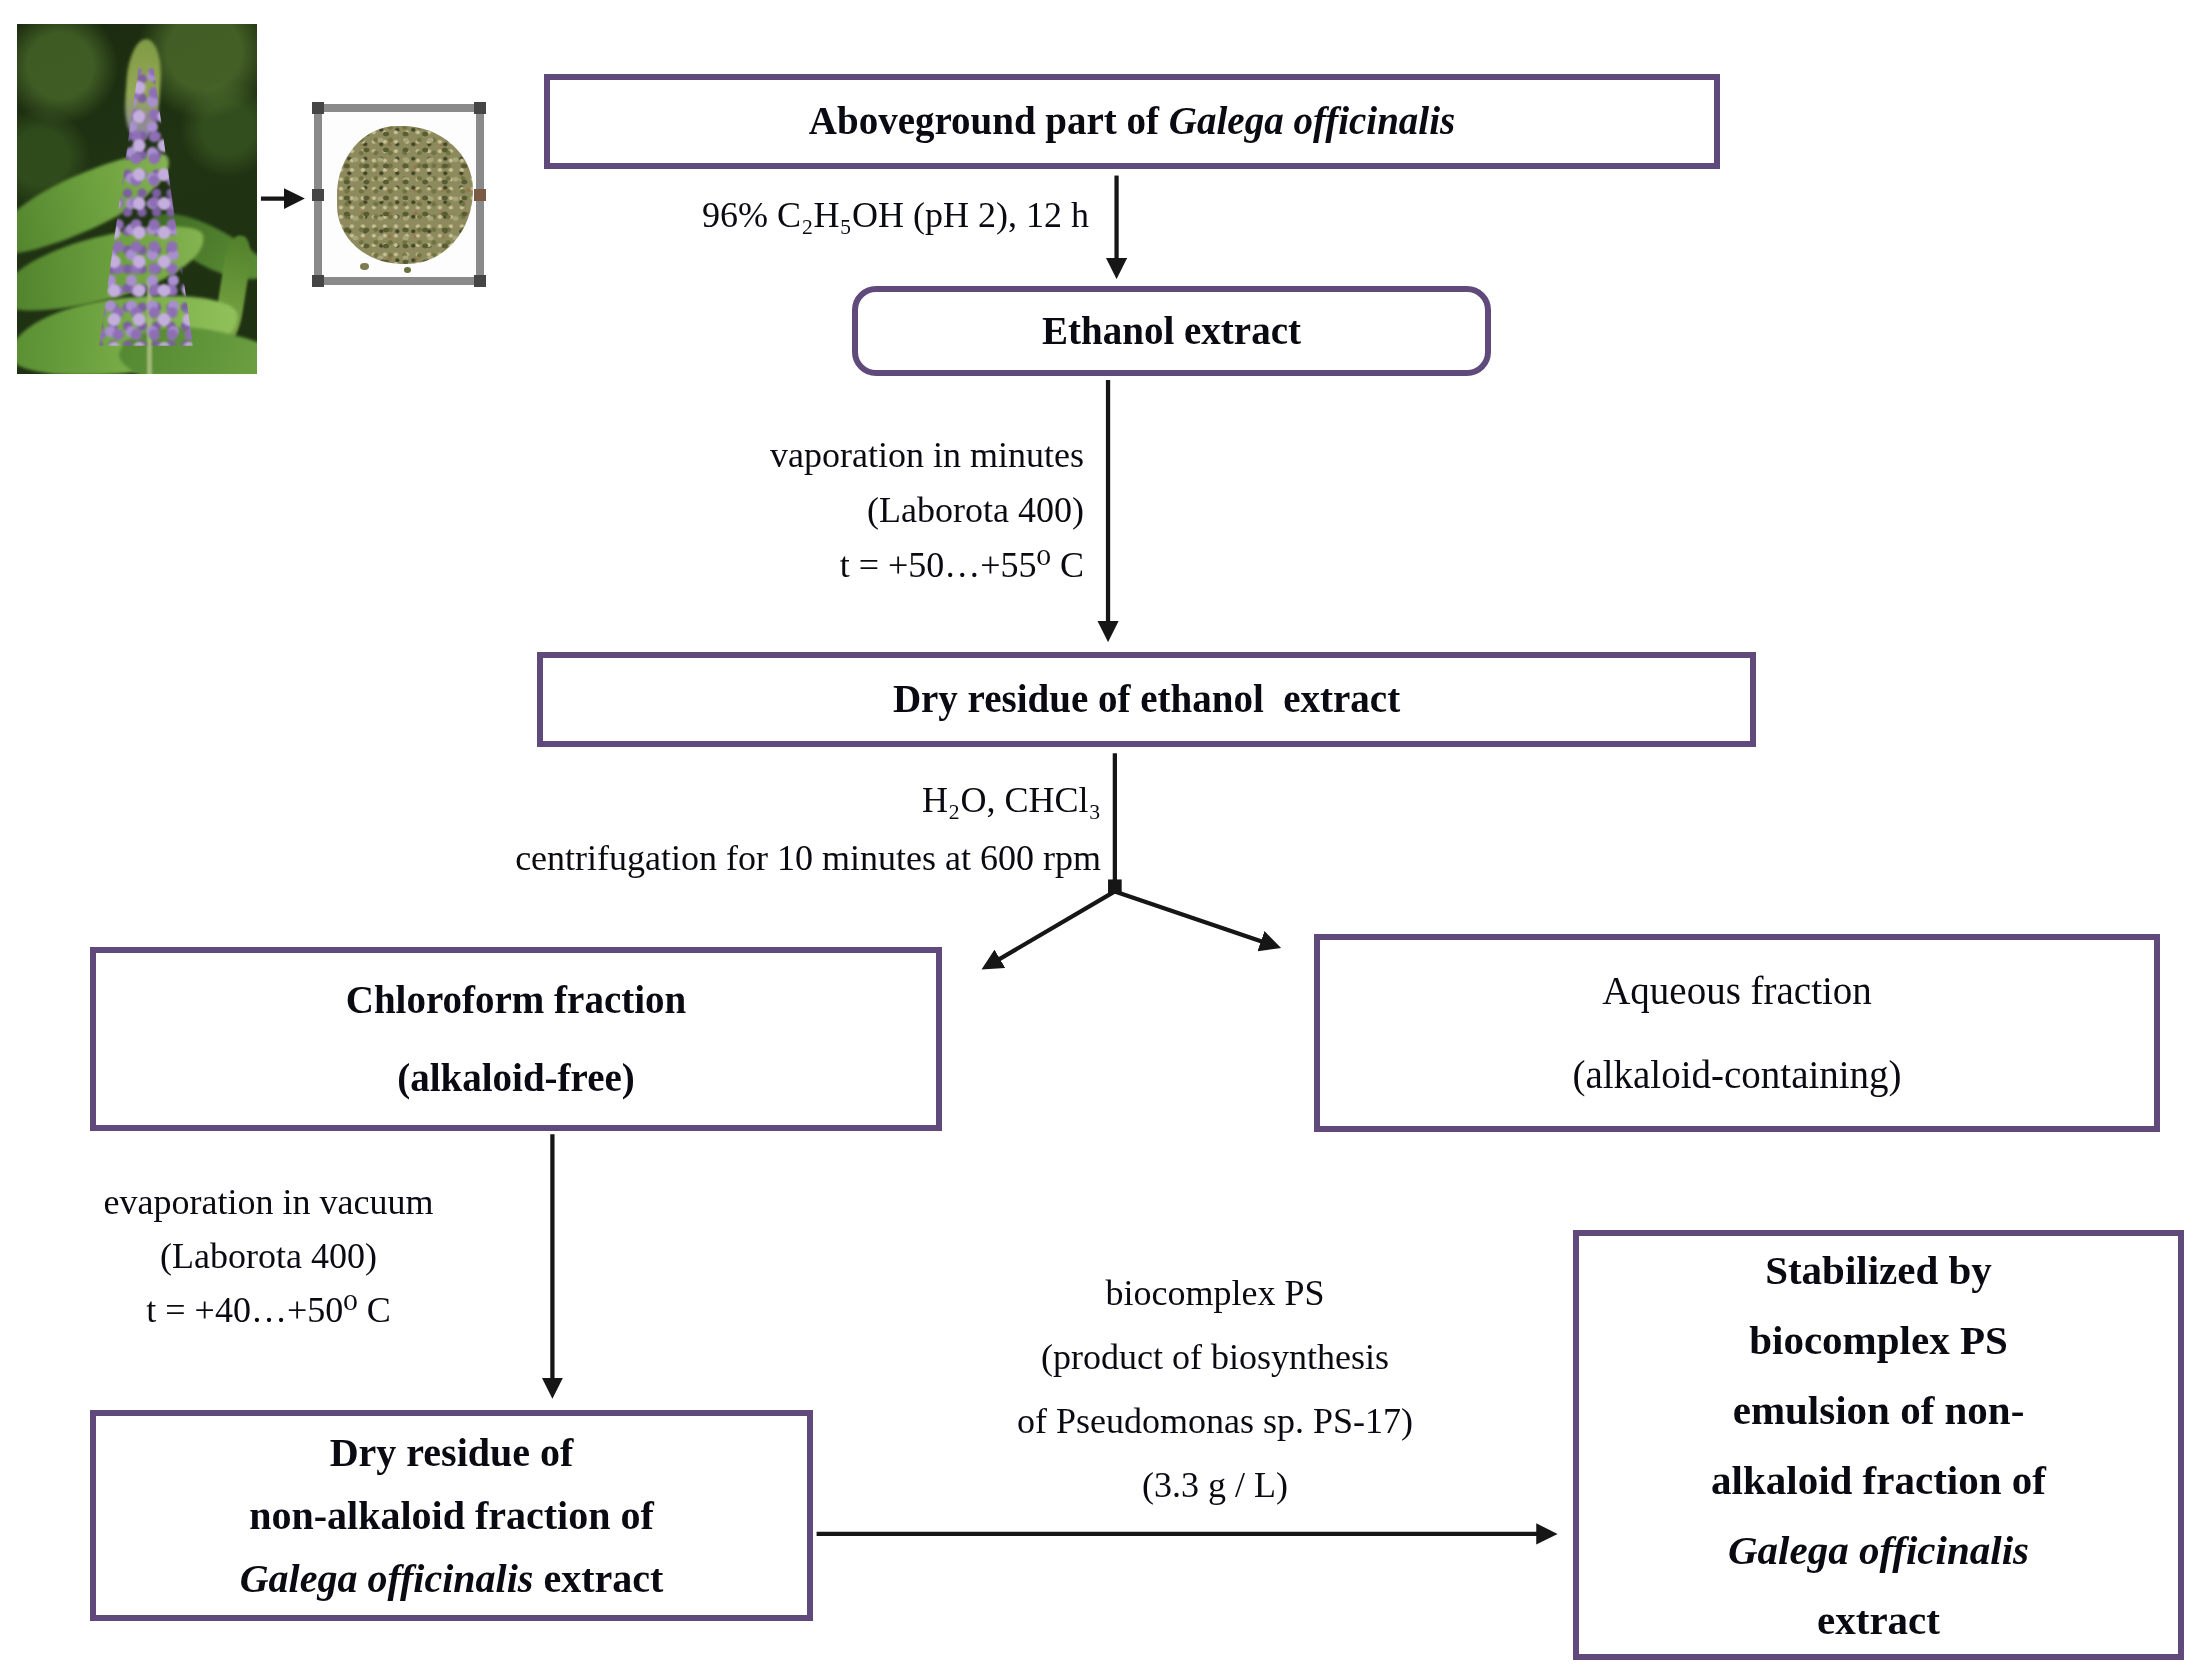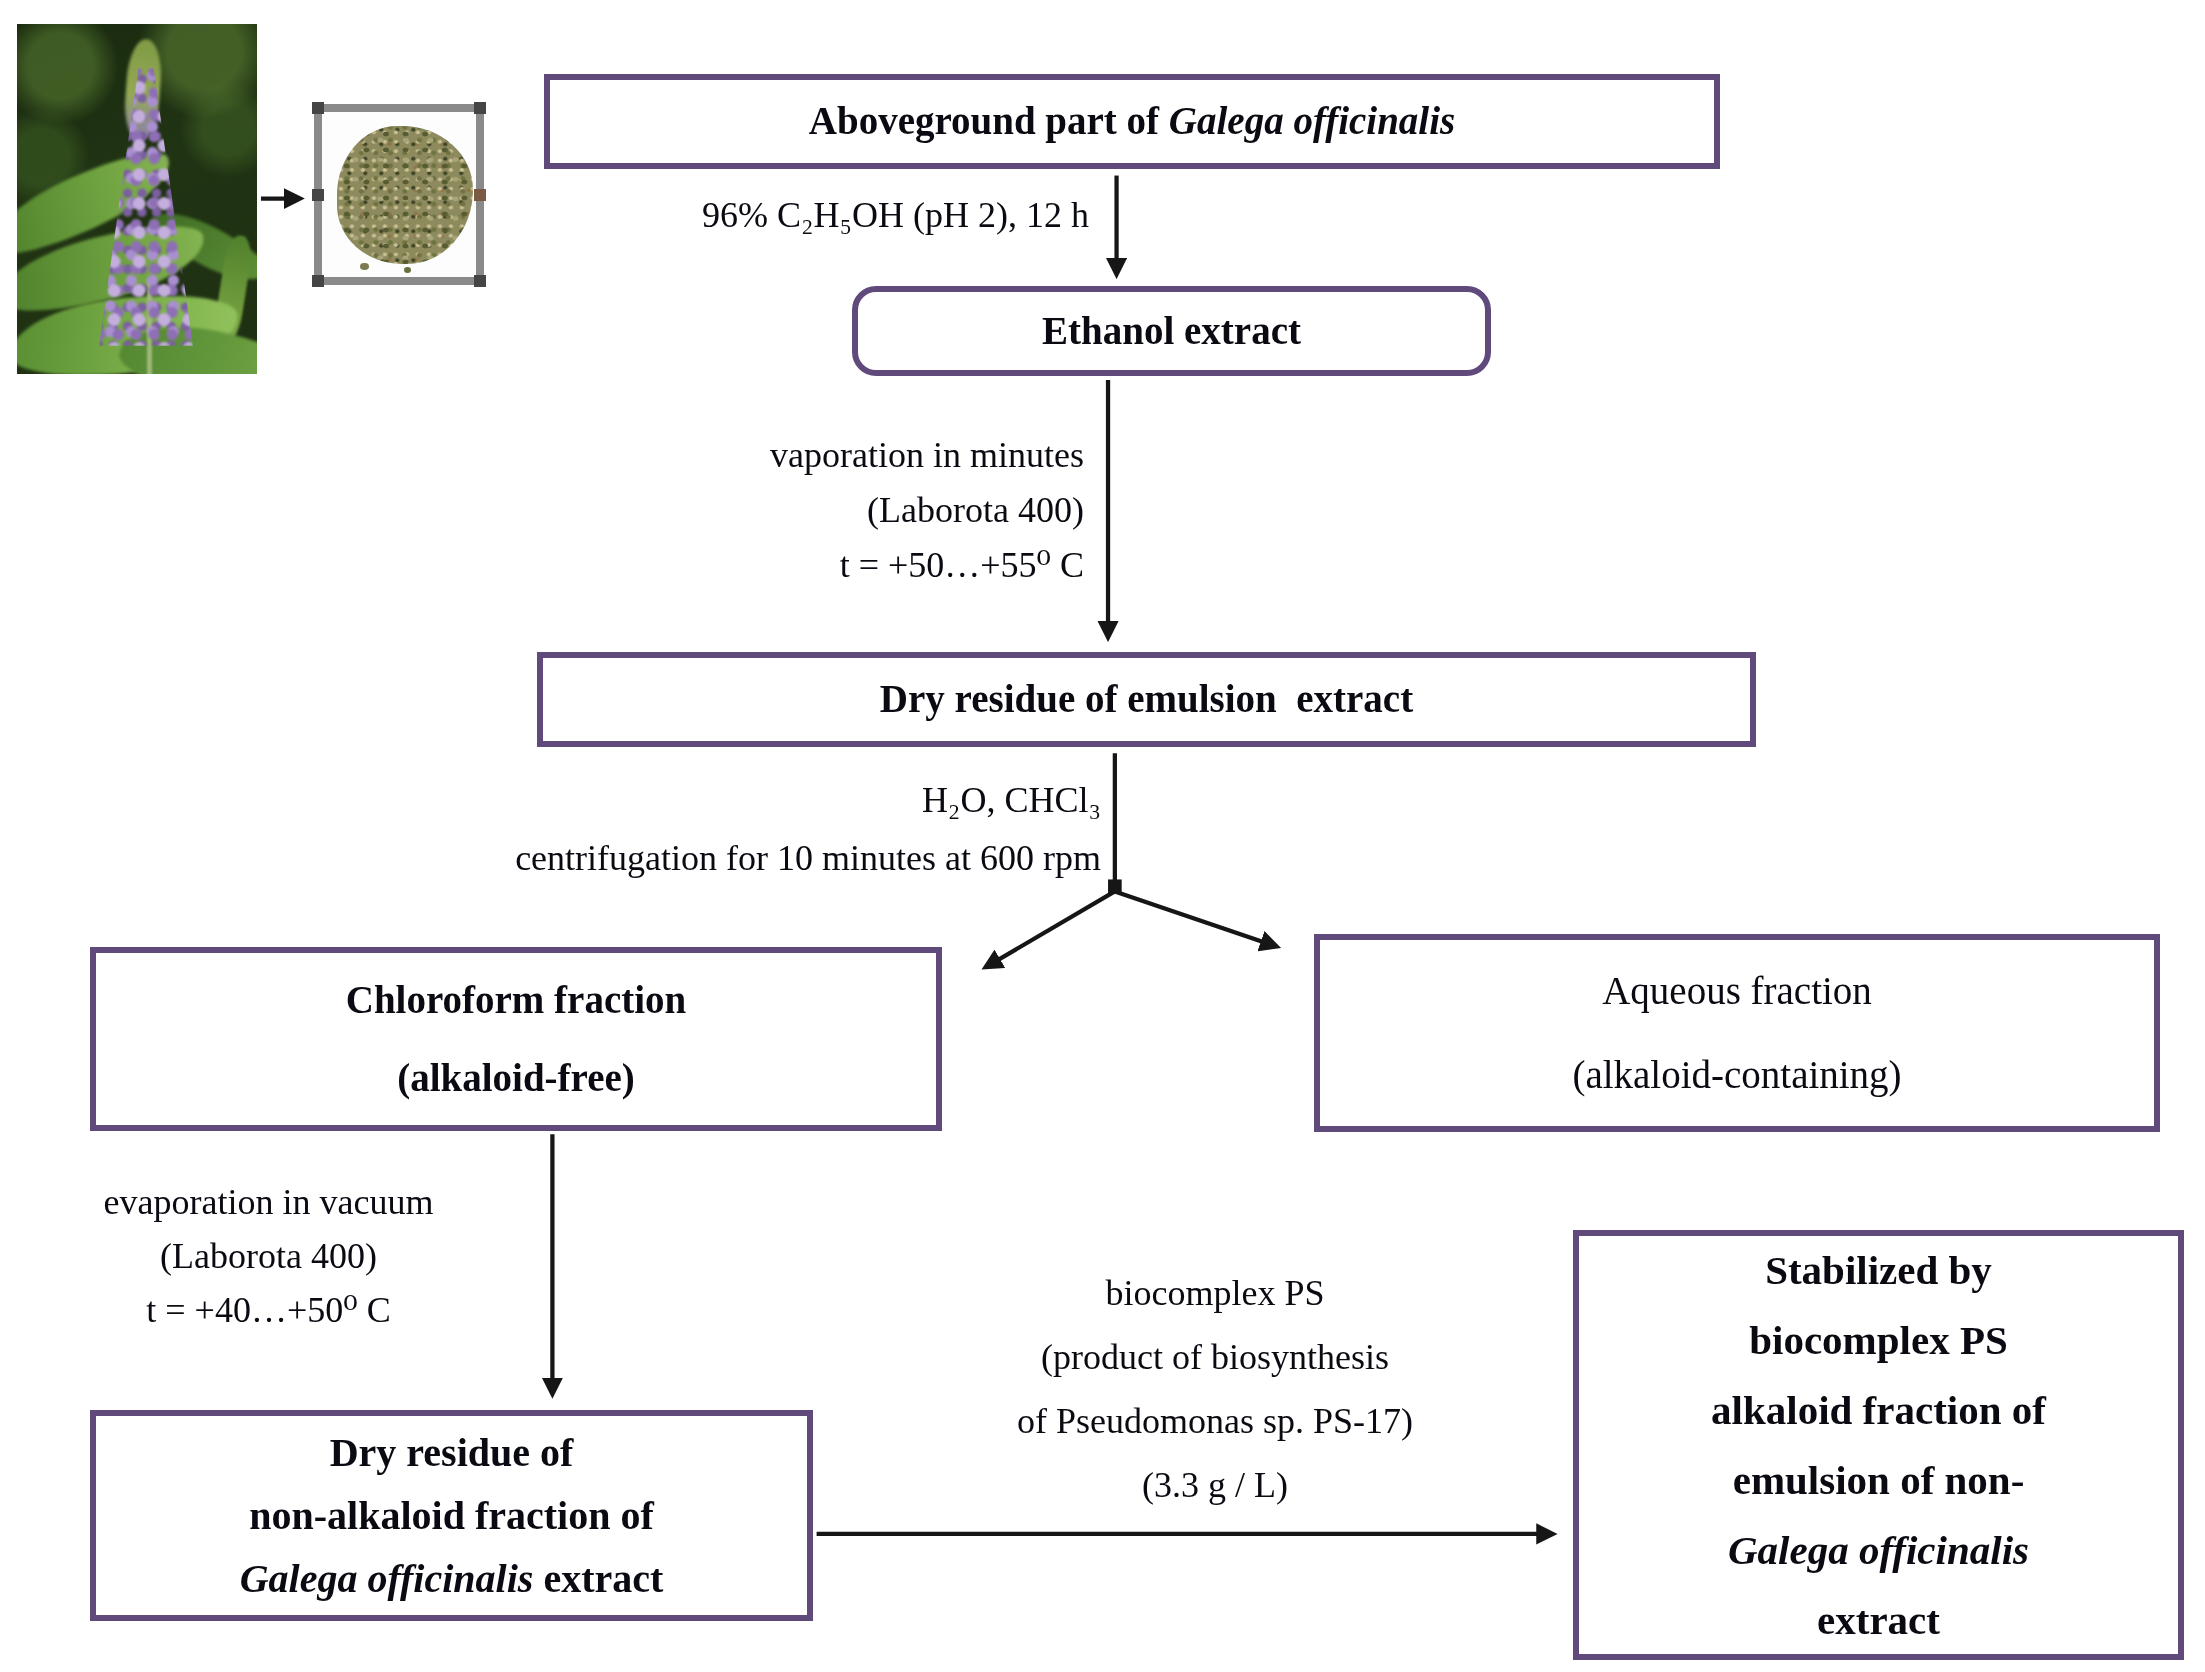--- a/index.html
+++ b/index.html
@@ -137,21 +137,21 @@
 
   <div class="fbox" id="box1">
     <div><span>Aboveground part of </span><span class="it">Galega officinalis</span></div>
   </div>
 
   <div class="fbox" id="box2">
     <div>Ethanol extract</div>
   </div>
 
   <div class="fbox" id="box3">
-    <div class="pre">Dry residue of emulsion  extract</div>
+    <div class="pre">Dry residue of ethanol  extract</div>
   </div>
 
   <div class="fbox" id="box4">
     <div>Chloroform fraction</div>
     <div>(alkaloid-free)</div>
   </div>
 
   <div class="fbox" id="box5">
     <div>Aqueous fraction</div>
     <div>(alkaloid-containing)</div>
@@ -159,22 +159,22 @@
 
   <div class="fbox" id="box6">
     <div>Dry residue of</div>
     <div>non-alkaloid fraction of</div>
     <div><span class="it">Galega officinalis</span><span> extract</span></div>
   </div>
 
   <div class="fbox" id="box7">
     <div>Stabilized by</div>
     <div>biocomplex PS</div>
+    <div>emulsion of non-</div>
     <div>alkaloid fraction of</div>
-    <div>emulsion of non-</div>
     <div class="it">Galega officinalis</div>
     <div>extract</div>
   </div>
 
   <div class="lbl" id="label1">96% C₂H₅OH (pH 2), 12 h</div>
 
   <div class="lbl" id="label2">
     <div>vaporation in minutes</div>
     <div>(Laborota 400)</div>
     <div>t = +50…+55⁰ C</div>

